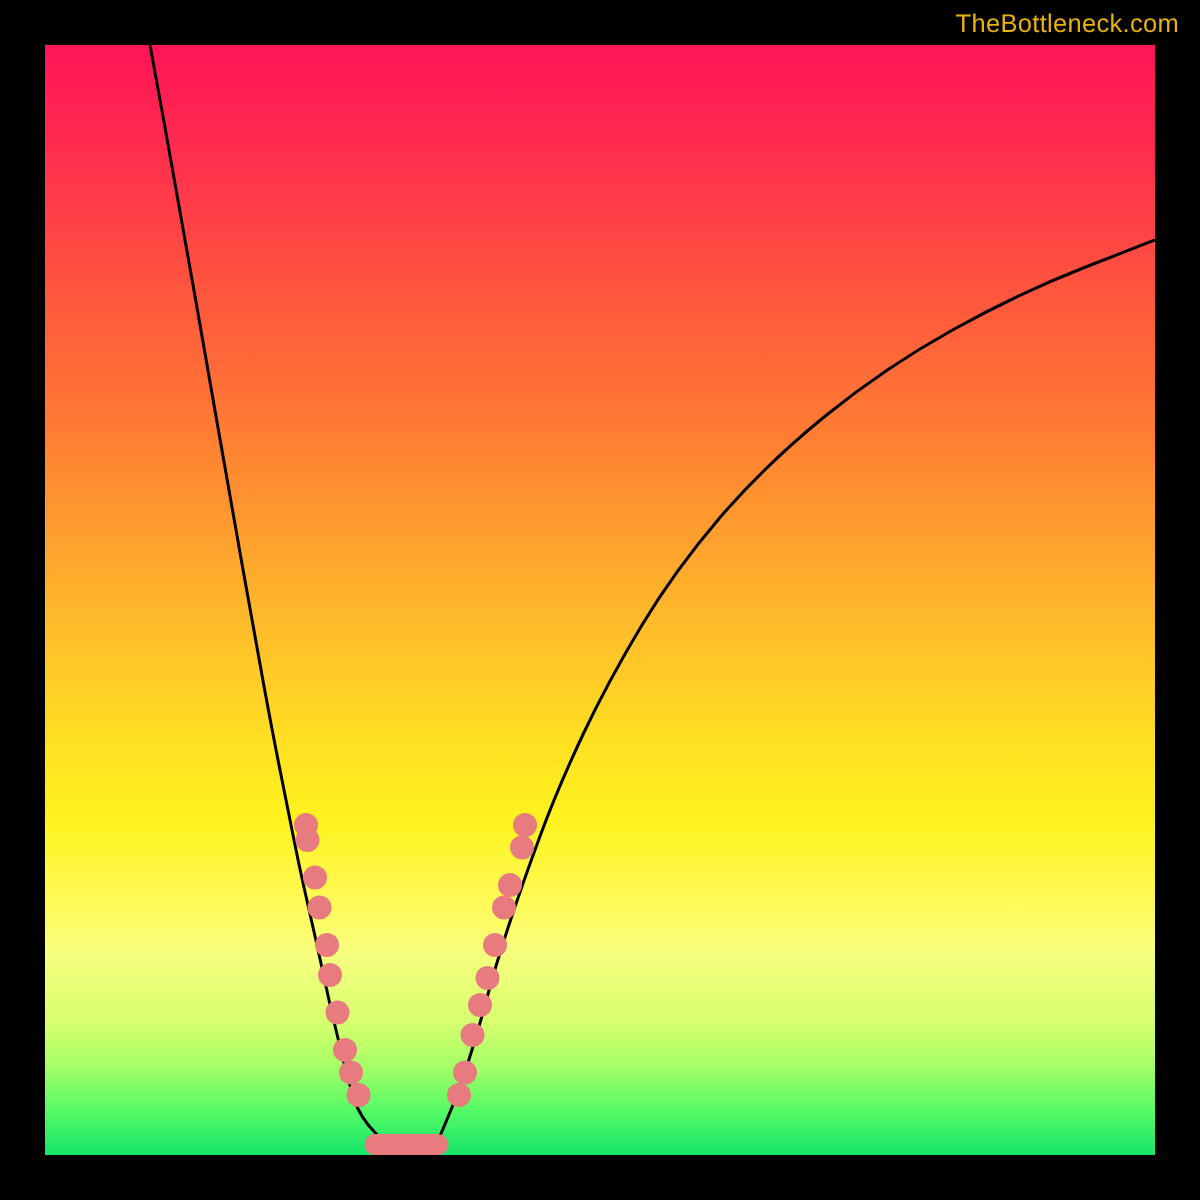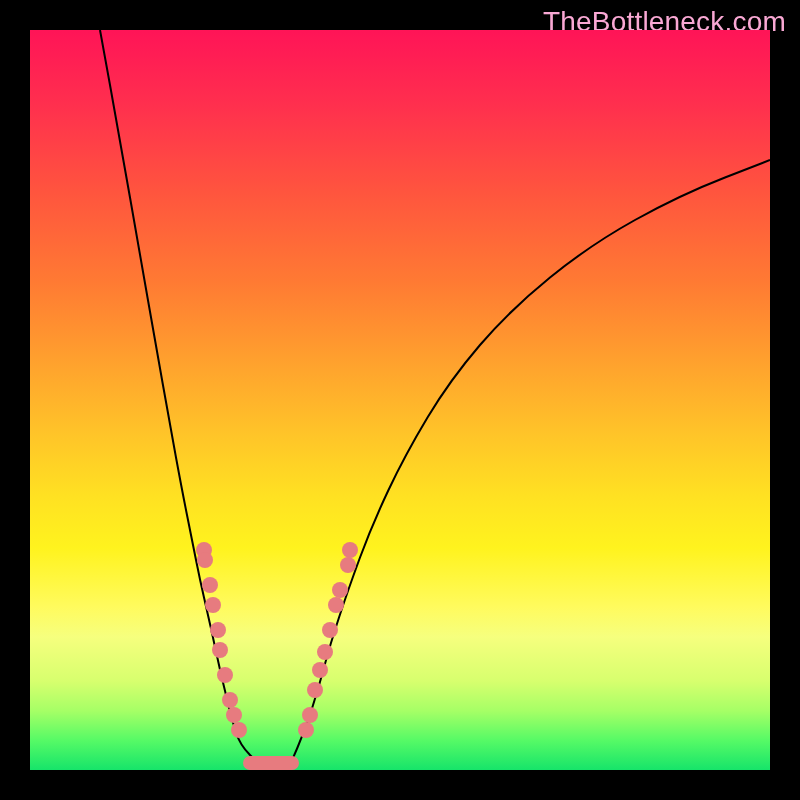--- a/index.html
+++ b/index.html
@@ -15,22 +15,22 @@
     left: 0;
     top: 0;
     width: 800px;
     height: 800px;
     background: #000;
   }
   .watermark {
     position: absolute;
     top: 6px;
     right: 14px;
-    color: #f9a8d4;
-    font-size: 28px;
+    color: #eab308;
+    font-size: 17px;
     font-weight: 500;
     letter-spacing: 0.2px;
   }
   .plot {
     position: absolute;
     left: 30px;
     top: 30px;
     width: 740px;
     height: 740px;
     

